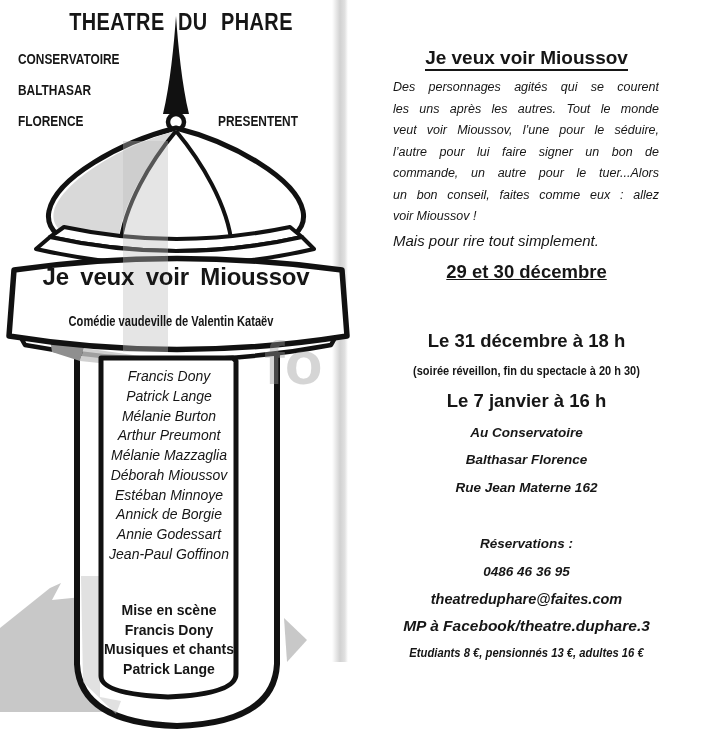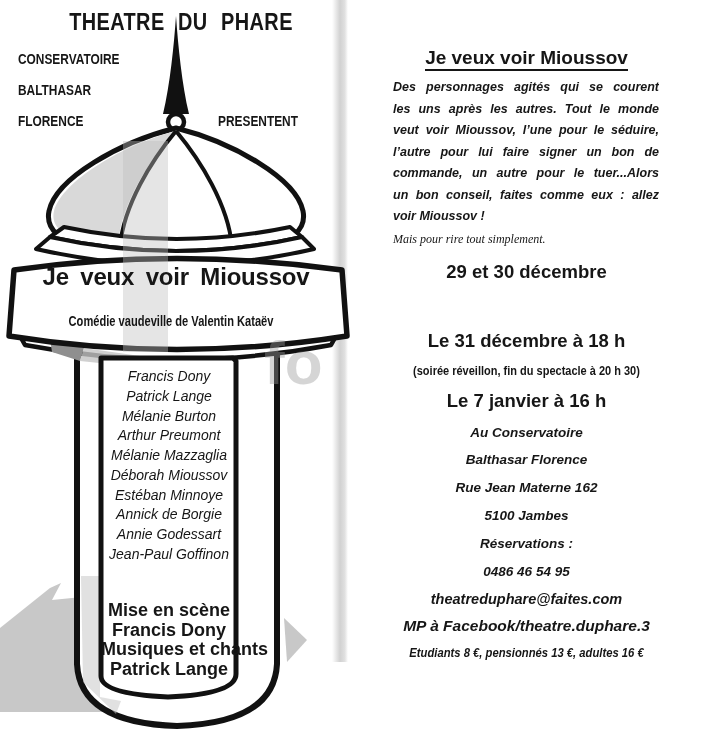--- a/index.html
+++ b/index.html
@@ -14,33 +14,33 @@
   .lp-title{left:10px;top:8px;width:342px;text-align:center;font-weight:700;font-size:24px;
     letter-spacing:.5px;word-spacing:9px;transform:scaleX(.83);transform-origin:center;white-space:nowrap;}
   .org{left:18px;font-weight:700;font-size:14.5px;transform:scaleX(.82);transform-origin:left;white-space:nowrap;}
   .o0{top:51px;} .o1{top:82px;} .o2{top:113px;}
   .presents{left:218px;top:113px;font-weight:700;font-size:14.5px;transform:scaleX(.82);transform-origin:left;white-space:nowrap;}
   .banner-title{left:8px;top:263px;width:336px;text-align:center;font-weight:700;font-size:24px;
     word-spacing:5px;letter-spacing:-.2px;white-space:nowrap;}
   .banner-sub{left:6px;top:312px;width:330px;text-align:center;font-weight:700;font-size:15px;
     transform:scaleX(.74);transform-origin:center;white-space:nowrap;}
   .cast{left:101px;top:367px;width:136px;text-align:center;font-style:italic;font-size:14px;line-height:19.75px;}
-  .credits{left:101px;top:601px;width:136px;text-align:center;font-weight:700;font-size:18px;line-height:19.6px;}
+  .credits{left:101px;top:601px;width:136px;text-align:center;font-weight:700;font-size:14px;line-height:19.6px;}
   .cast div,.credits div{white-space:nowrap;}
 
   
   .rcol{left:380px;width:293px;text-align:center;white-space:nowrap;}
   .r-title{top:47px;font-weight:700;font-size:19px;}
   .r-title span{border-bottom:2.5px solid #161616;padding-bottom:1px;}
-  .syn{left:393px;top:80px;width:266px;font-style:italic;font-size:12.5px;font-weight:bold;}
+  .syn{left:393px;top:80px;width:266px;font-style:italic;font-size:12.5px;}
   .syn-line{text-align:justify;text-align-last:justify;height:21.55px;overflow:hidden;}
   .syn-last{text-align-last:left;}
-  .tagline{left:393px;top:232px;font-style:italic;font-size:12px;white-space:nowrap;font-family:Liberation Serif, serif;}
+  .tagline{left:393px;top:232px;font-style:italic;font-size:15px;white-space:nowrap;}
   .rdate{font-weight:700;font-size:18.5px;}
-  .d1{top:261px;} .d2{top:296px;} .d3{top:330px;}
+  .d1{top:261px;text-decoration:underline;} .d2{top:296px;} .d3{top:330px;}
   .rnote{top:364px;font-weight:700;font-size:12.5px;transform:scaleX(.88);transform-origin:center;}
   .d4{top:390px;}
   .rvenue{font-weight:700;font-style:italic;font-size:13.5px;}
   .v0{top:425px;} .v1{top:452px;} .v2{top:480px;} .v3{top:508px;}
   .resv{top:536px;} .phone{top:564px;}
   .email{top:591px;font-size:14.5px;}
   .fb{top:617px;font-size:15.5px;}
   .prices{top:646px;font-size:12.5px;transform:scaleX(.9);transform-origin:center;}
 </style>
 </head>
@@ -144,21 +144,20 @@
   <div class="abs tagline">Mais pour rire tout simplement.</div>
 
   <div class="abs rcol rdate d1">29 et 30 décembre</div>
   <div class="abs rcol rdate d3">Le 31 décembre à 18 h</div>
   <div class="abs rcol rnote">(soirée réveillon, fin du spectacle à 20 h 30)</div>
   <div class="abs rcol rdate d4">Le 7 janvier à 16 h</div>
 
   <div class="abs rcol rvenue v0">Au Conservatoire</div>
   <div class="abs rcol rvenue v1">Balthasar Florence</div>
   <div class="abs rcol rvenue v2">Rue Jean Materne 162</div>
-  <div class="abs rcol rvenue v3">5100 Jambes</div>
 
   <div class="abs rcol rvenue resv">Réservations :</div>
-  <div class="abs rcol rvenue phone">0486 46 54 95</div>
+  <div class="abs rcol rvenue phone">0486 46 36 95</div>
   <div class="abs rcol rvenue email">theatreduphare@faites.com</div>
   <div class="abs rcol rvenue fb">MP à Facebook/theatre.duphare.3</div>
   <div class="abs rcol rvenue prices">Etudiants 8 €, pensionnés 13 €, adultes 16 €</div>
 
 </div>
 
 </body></html>

